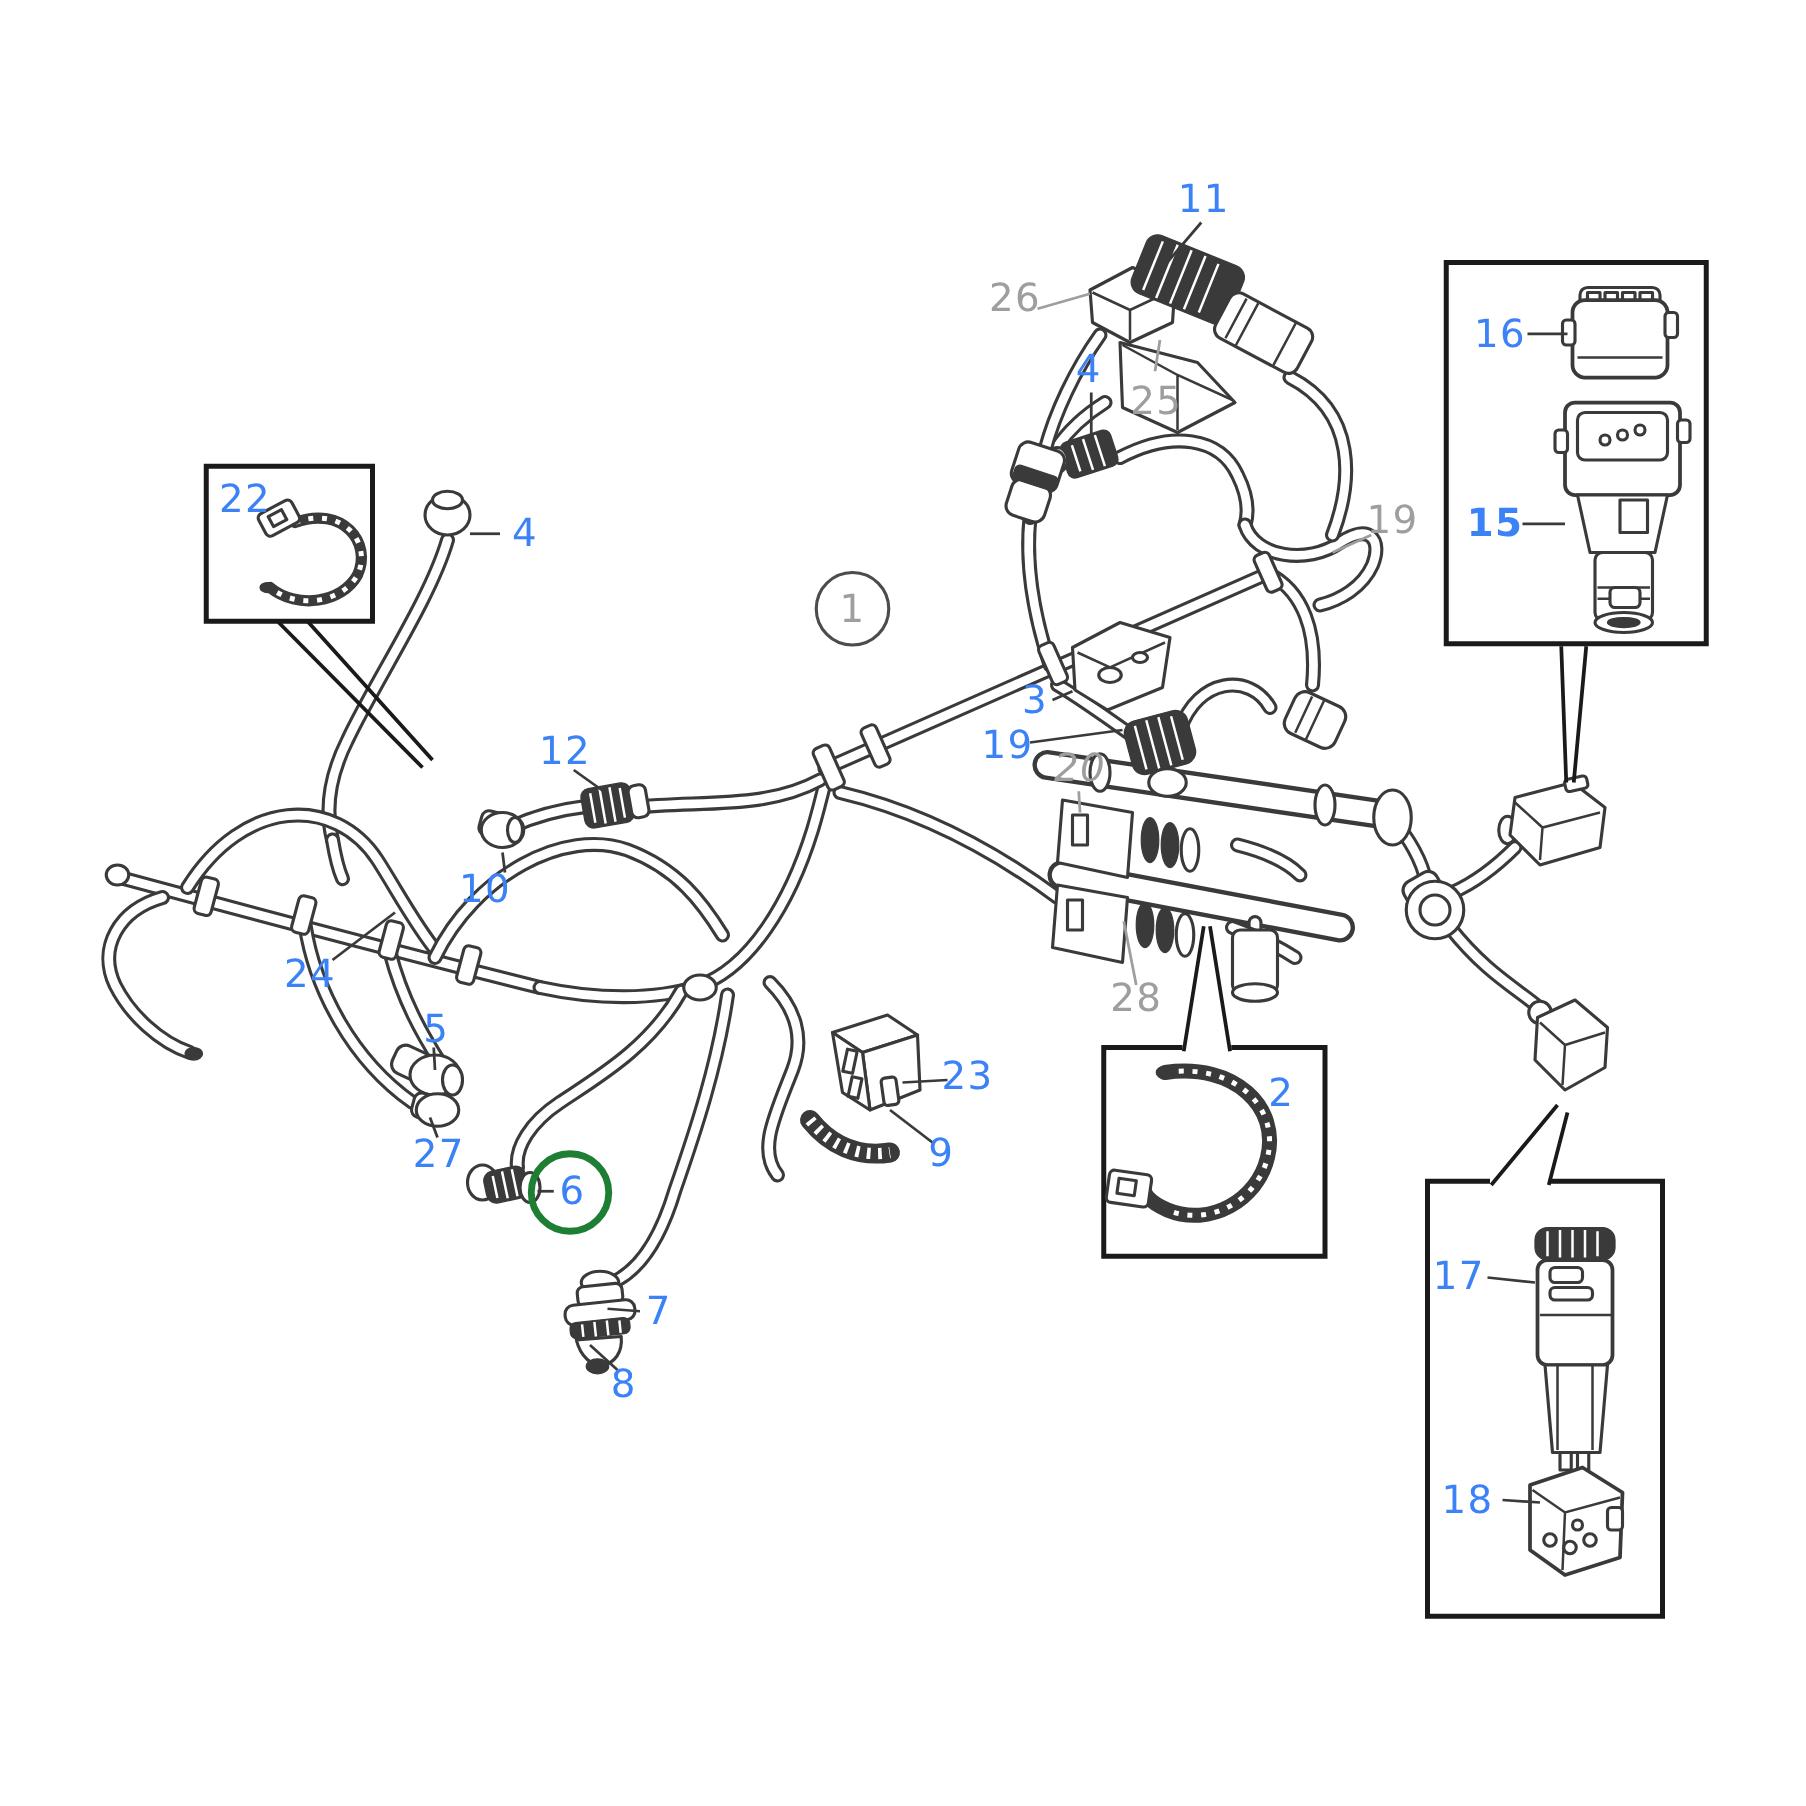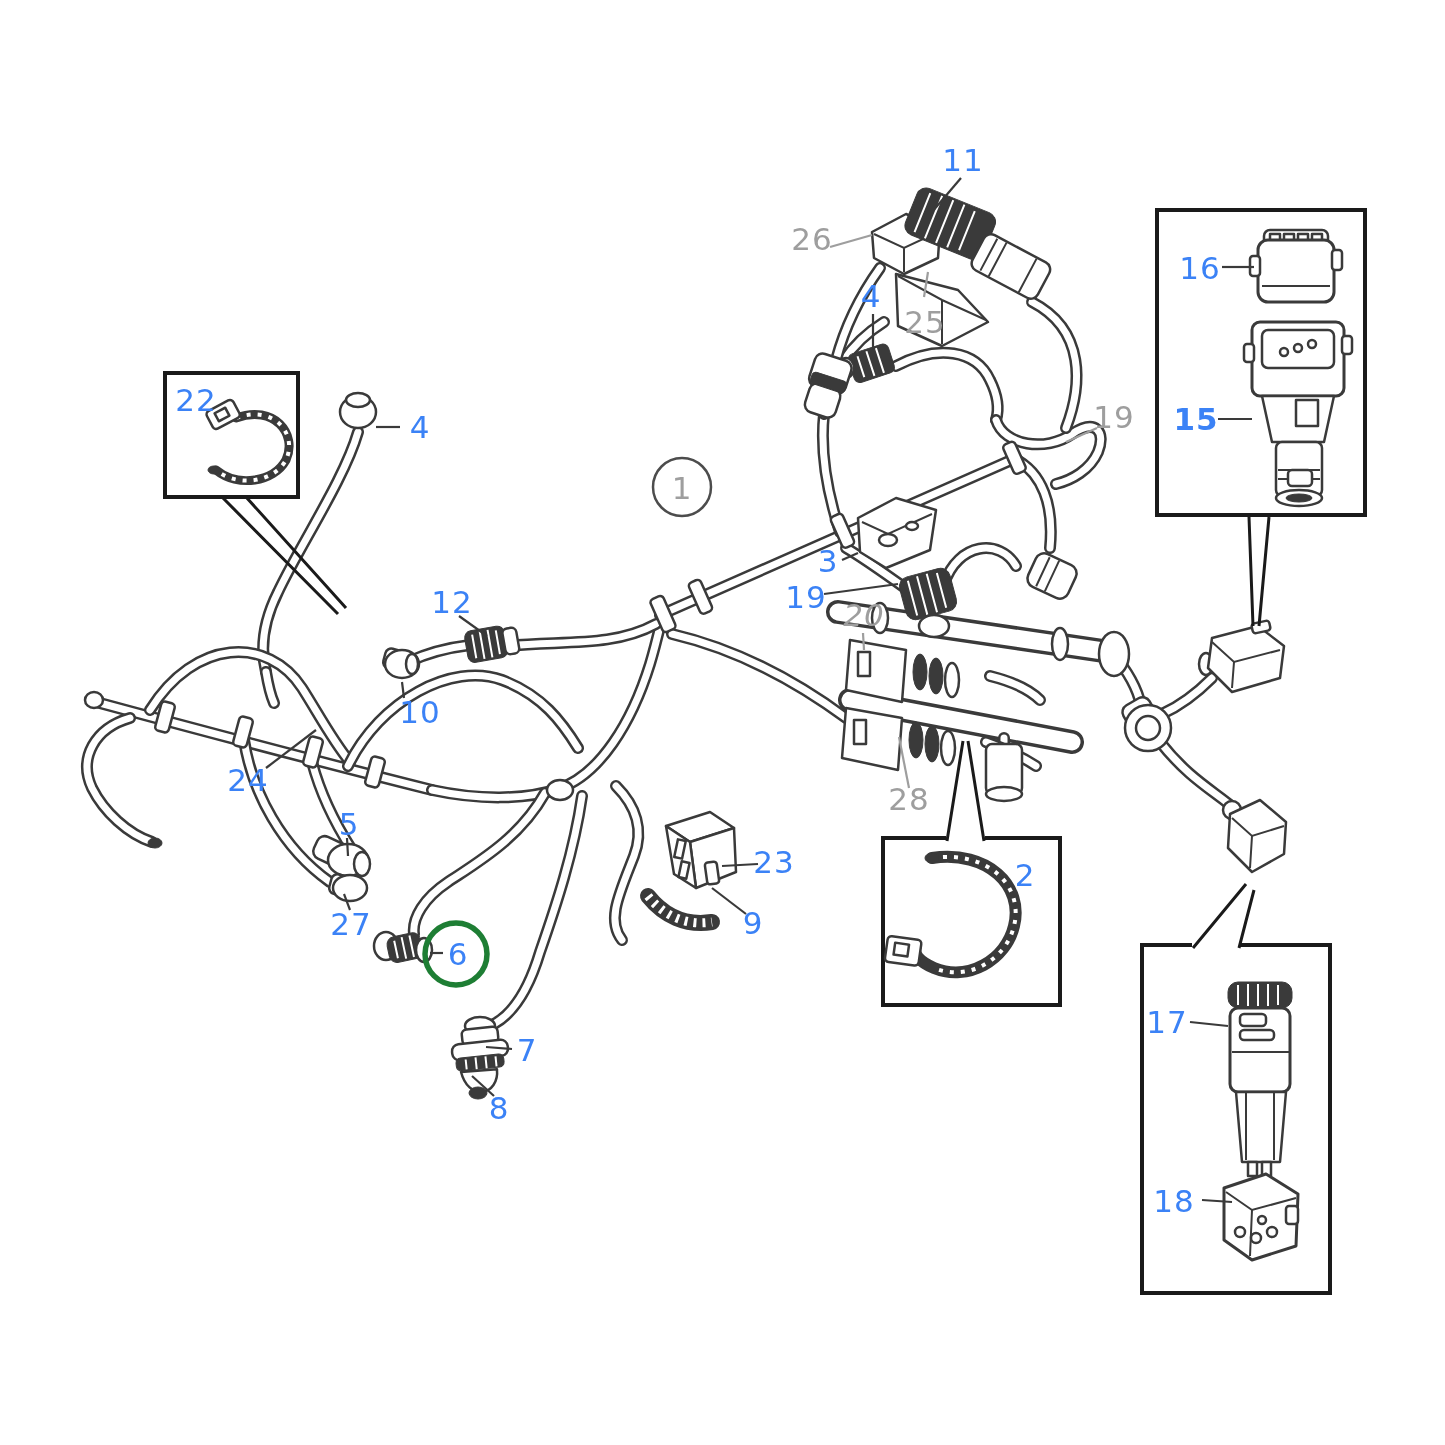--- a/index.html
+++ b/index.html
@@ -419,21 +419,21 @@
 
 <div class="callout muted" style="left:682px;top:488px;">1</div>
 <div class="callout" style="left:1025px;top:875px;">2</div>
 <div class="callout" style="left:828px;top:561px;">3</div>
 <div class="callout" style="left:420px;top:427px;">4</div>
 <div class="callout" style="left:349px;top:824px;">5</div>
 <div class="callout" style="left:458px;top:954px;">6</div>
 <div class="callout" style="left:527px;top:1050px;">7</div>
 <div class="callout" style="left:499px;top:1108px;">8</div>
 <div class="callout" style="left:753px;top:923px;">9</div>
-<div class="callout" style="left:420px;top:712px;">10</div>
+<div class="callout" style="left:388px;top:712px;">10</div>
 <div class="callout" style="left:963px;top:160px;">11</div>
 <div class="callout" style="left:452px;top:602px;">12</div>
 <div class="callout" style="left:871px;top:296px;">4</div>
 <div class="callout muted" style="left:1114px;top:417px;">19</div>
 <div class="callout" style="left:1196px;top:419px;font-weight:bold;">15</div>
 <div class="callout" style="left:1200px;top:268px;">16</div>
 <div class="callout" style="left:1167px;top:1022px;">17</div>
 <div class="callout" style="left:1174px;top:1201px;">18</div>
 <div class="callout" style="left:806px;top:597px;">19</div>
 <div class="callout muted" style="left:864px;top:615px;font-style:italic;">20</div>

